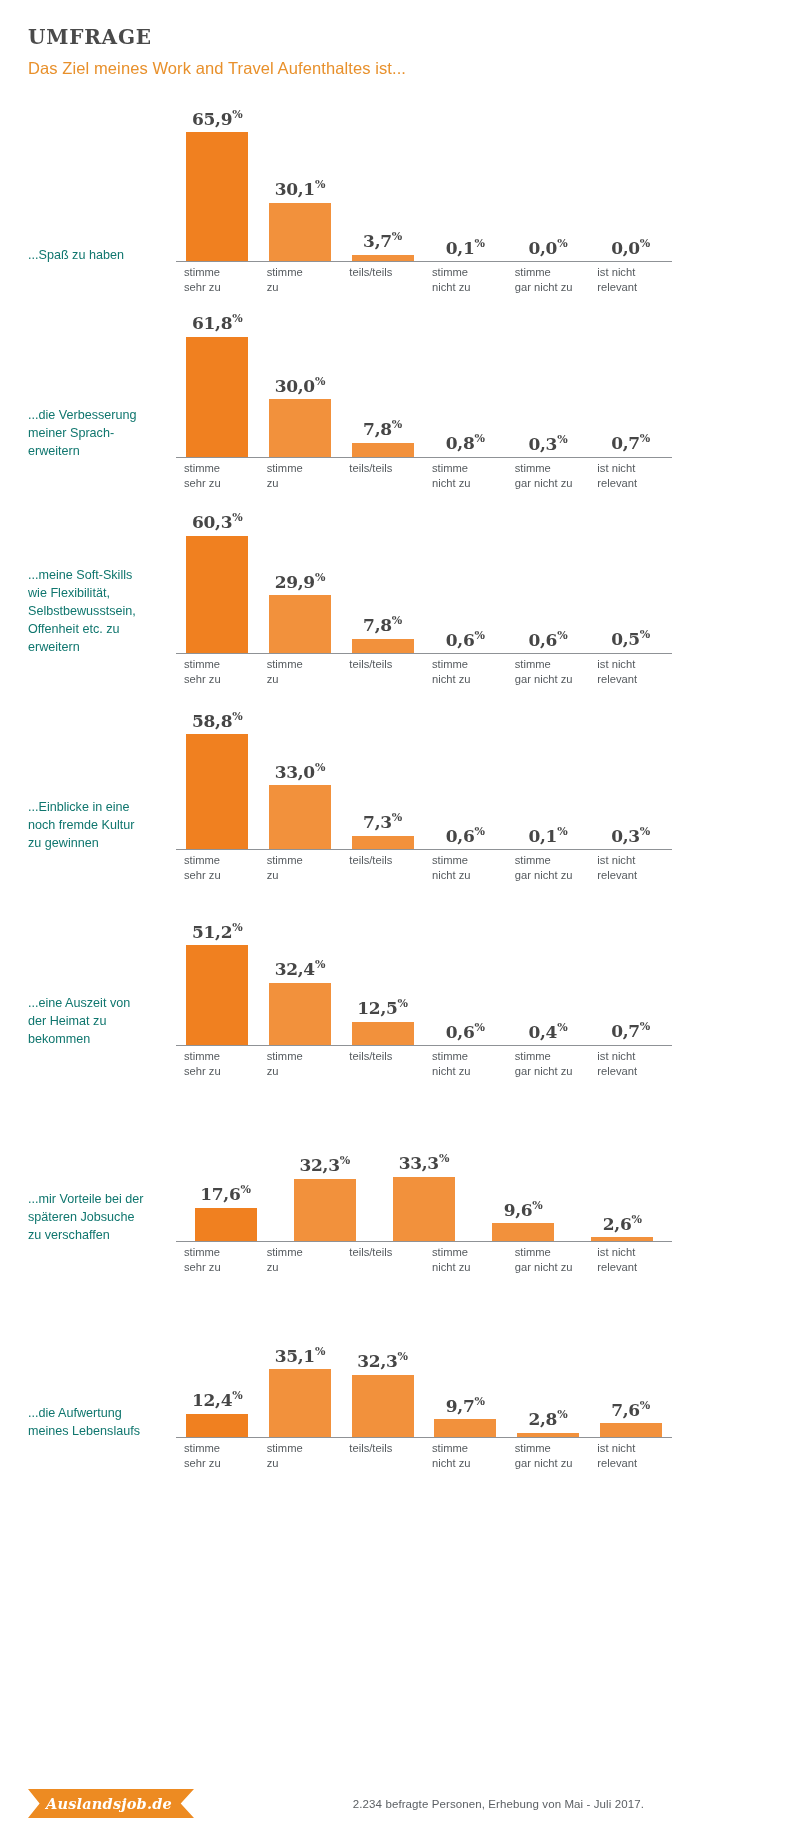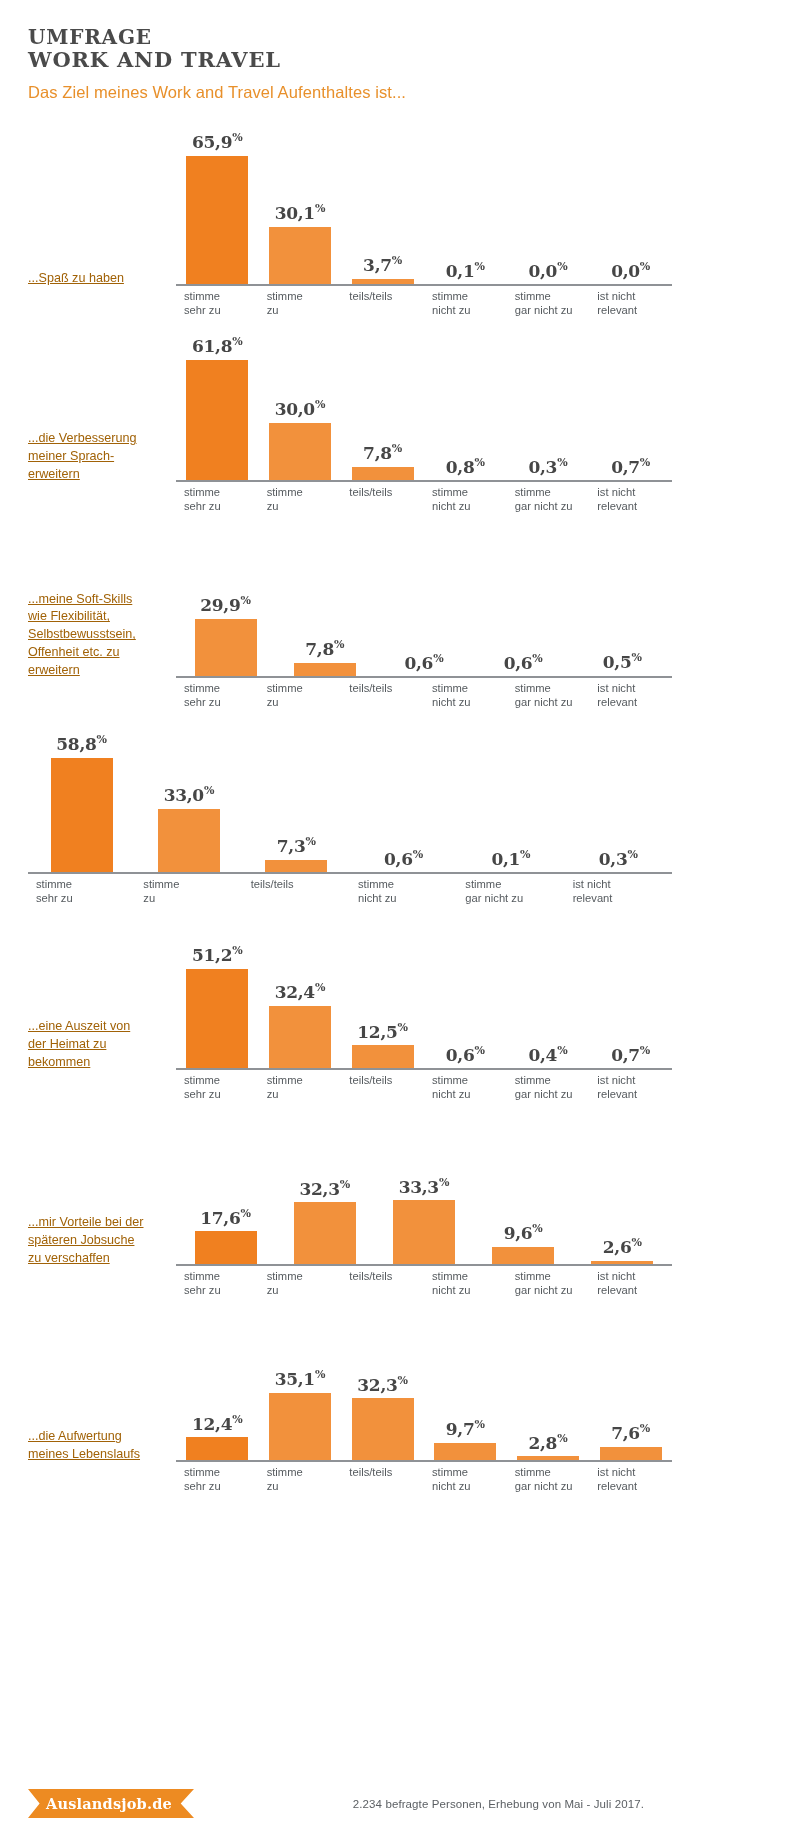--- a/index.html
+++ b/index.html
@@ -42,26 +42,25 @@
   .block {
     position: relative;
     display: flex;
     align-items: flex-end;
     height: 196px;
     padding-left: 28px;
   }
   .row-label {
     width: 148px;
     flex: 0 0 148px;
-    color: #a16207;
+    color: #0f766e;
     font-size: 12.6px;
     line-height: 1.42;
     padding-bottom: 26px;
     padding-right: 8px;
-    text-decoration: underline;
   }
   .plot {
     position: relative;
     flex: 1 1 auto;
     height: 100%;
     display: flex;
     align-items: flex-end;
   }
   .col {
     flex: 1 1 0;
@@ -139,36 +138,36 @@
   .logo {
     position: relative;
     background: #ED8B22;
     color: #ffffff;
     font-family: "DejaVu Serif", serif;
     font-weight: bold;
     font-size: 14.5px;
     padding: 6px 22px 6px 18px;
     letter-spacing: 0.2px;
     clip-path: polygon(0 0, 100% 0, 92% 50%, 100% 100%, 0 100%, 7% 50%);
+    font-style: italic;
   }
   .source {
     color: #5b5f63;
     font-size: 11.5px;
     letter-spacing: 0.1px;
   }
 </style>
 </head>
 <body>
 
 <div class="page">
 
   <div class="header">
     <div class="title">
       <span>Umfrage</span>
-      <span class="l2">Work and Travel</span>
     </div>
     <div class="subtitle">Das Ziel meines Work and Travel Aufenthaltes ist...</div>
   </div>
 
   <div class="blocks" id="blocks">
       <div class="block">
         <div class="row-label">
           <div>...Spaß zu haben</div>
         </div>
         <div class="plot">
@@ -312,20 +311,26 @@
       <div class="block">
         <div class="row-label">
           <div>...meine Soft-Skills</div>
           <div>wie Flexibilität,</div>
           <div>Selbstbewusstsein,</div>
           <div>Offenheit etc. zu</div>
           <div>erweitern</div>
         </div>
         <div class="plot">
           <div class="col">
+            <div class="val"><span>60,3</span><span class="pc">%</span></div>
+            <div class="bar-wrap">
+              <div class="bar" style="height: 118.877px; background: rgb(240, 128, 32);"></div>
+            </div>
+          </div>
+          <div class="col">
             <div class="val"><span>29,9</span><span class="pc">%</span></div>
             <div class="bar-wrap">
               <div class="bar" style="height: 58.9457px; background: rgb(242, 145, 60);"></div>
             </div>
           </div>
           <div class="col">
             <div class="val"><span>7,8</span><span class="pc">%</span></div>
             <div class="bar-wrap">
               <div class="bar" style="height: 15.3771px; background: rgb(242, 145, 60);"></div>
             </div>
@@ -371,20 +376,25 @@
               <span>gar nicht zu</span>
             </div>
             <div class="tick">
               <span>ist nicht</span>
               <span>relevant</span>
             </div>
           </div>
         </div>
       </div>
       <div class="block">
+        <div class="row-label">
+          <div>...Einblicke in eine</div>
+          <div>noch fremde Kultur</div>
+          <div>zu gewinnen</div>
+        </div>
         <div class="plot">
           <div class="col">
             <div class="val"><span>58,8</span><span class="pc">%</span></div>
             <div class="bar-wrap">
               <div class="bar" style="height: 115.92px; background: rgb(240, 128, 32);"></div>
             </div>
           </div>
           <div class="col">
             <div class="val"><span>33,0</span><span class="pc">%</span></div>
             <div class="bar-wrap">

